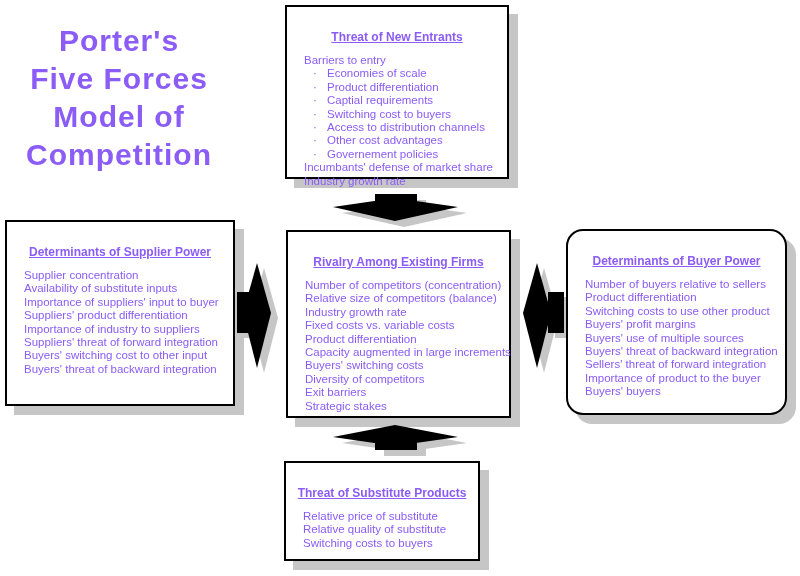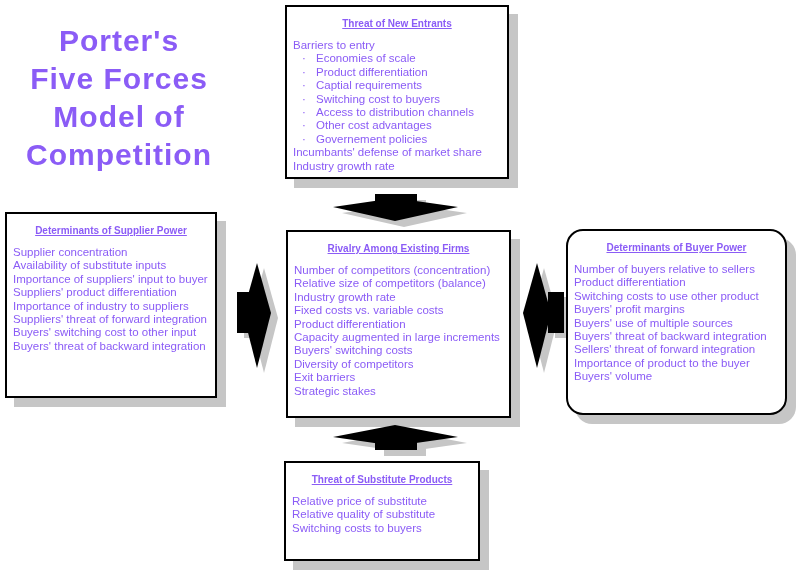--- a/index.html
+++ b/index.html
@@ -24,34 +24,34 @@
     letter-spacing: 1px;
   }
   .box {
     position: absolute;
     background: #ffffff;
     border: 2px solid #000000;
     box-shadow: 9px 9px 0 0 #c6c6c6;
     box-sizing: border-box;
   }
   .box-top    { left: 285px; top: 5px;   width: 224px; height: 174px; }
-  .box-left   { left: 5px;   top: 212px; width: 212px; height: 186px; }
+  .box-left   { left: 5px;   top: 220px; width: 230px; height: 186px; }
   .box-center { left: 286px; top: 230px; width: 225px; height: 188px; }
   .box-right  { left: 566px; top: 229px; width: 221px; height: 186px; border-radius: 17px; }
   .box-bottom { left: 284px; top: 461px; width: 196px; height: 100px; }
   .box-title {
-    margin: 11px 2px 0 2px;
-    font-size: 10px;
+    margin: 23px 2px 0 2px;
+    font-size: 12px;
     font-weight: bold;
     text-align: center;
     text-decoration: underline;
   }
   .box-body {
     margin-top: 10px;
-    padding: 0 4px 0 6px;
+    padding: 0 4px 0 17px;
     font-size: 11.5px;
     line-height: 13.4px;
   }
   .line { white-space: nowrap; }
   .bullet {
     display: inline-block;
     width: 14px;
     padding-left: 9px;
     text-align: left;
   }
@@ -119,21 +119,21 @@
     <h2 class="box-title">Determinants of Buyer Power</h2>
     <div class="box-body">
       <div class="line">Number of buyers relative to sellers</div>
       <div class="line">Product differentiation</div>
       <div class="line">Switching costs to use other product</div>
       <div class="line">Buyers' profit margins</div>
       <div class="line">Buyers' use of multiple sources</div>
       <div class="line">Buyers' threat of backward integration</div>
       <div class="line">Sellers' threat of forward integration</div>
       <div class="line">Importance of product to the buyer</div>
-      <div class="line">Buyers' volume</div>
+      <div class="line">Buyers' buyers</div>
     </div>
   </section>
 
   <section class="box box-bottom">
     <h2 class="box-title">Threat of Substitute Products</h2>
     <div class="box-body">
       <div class="line">Relative price of substitute</div>
       <div class="line">Relative quality of substitute</div>
       <div class="line">Switching costs to buyers</div>
     </div>

